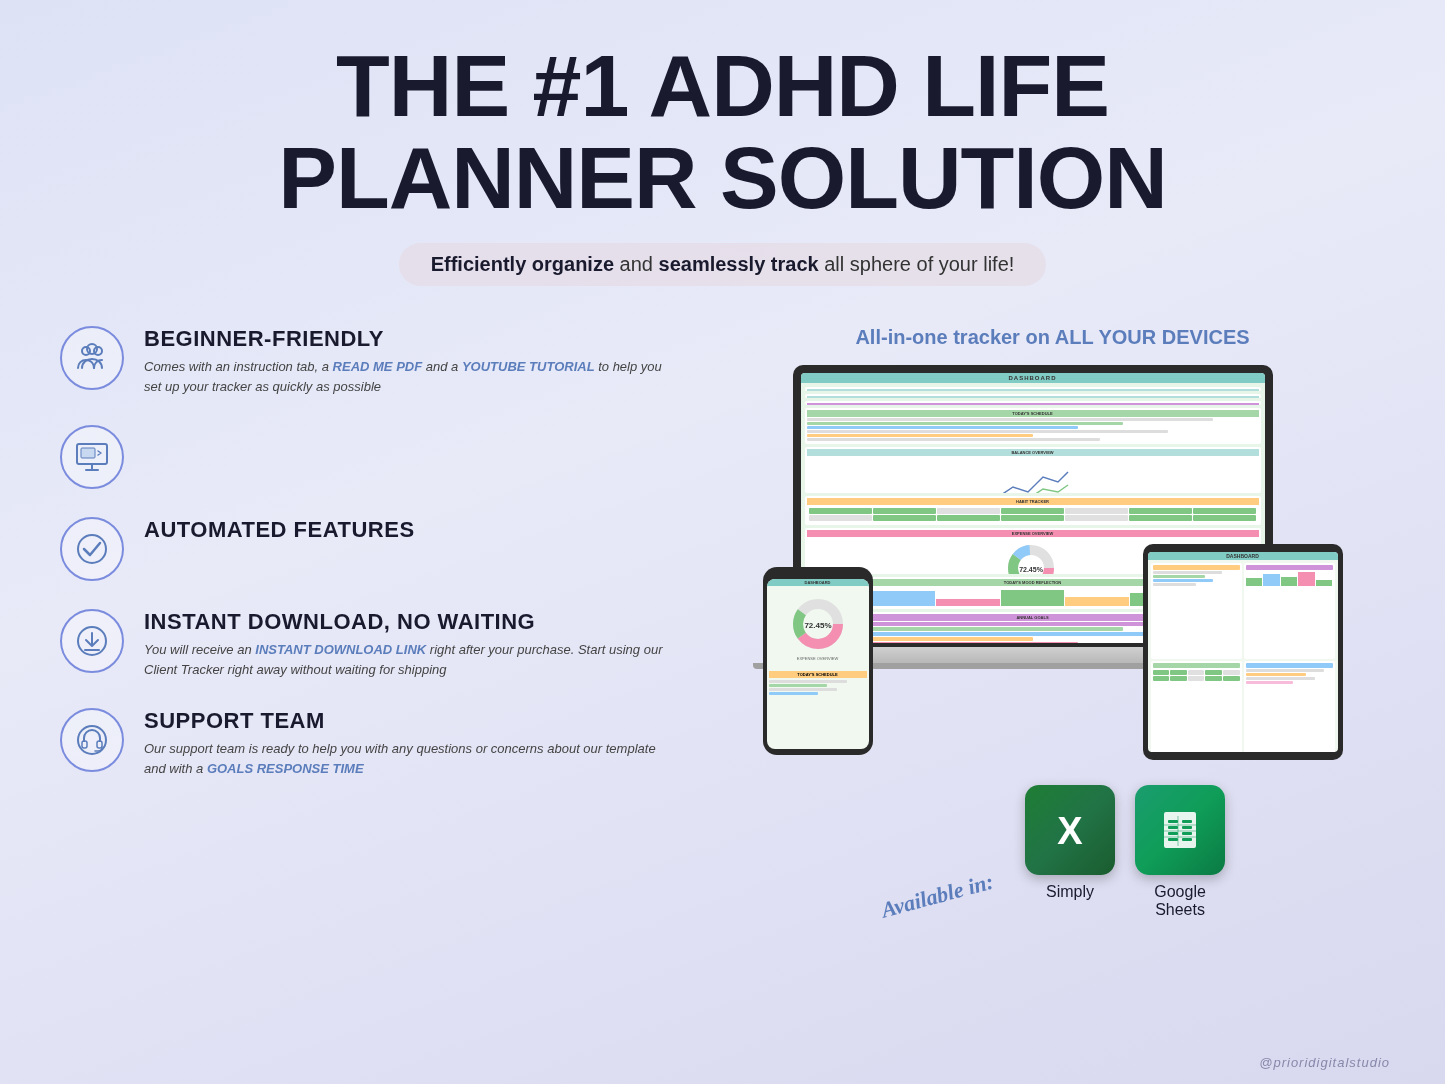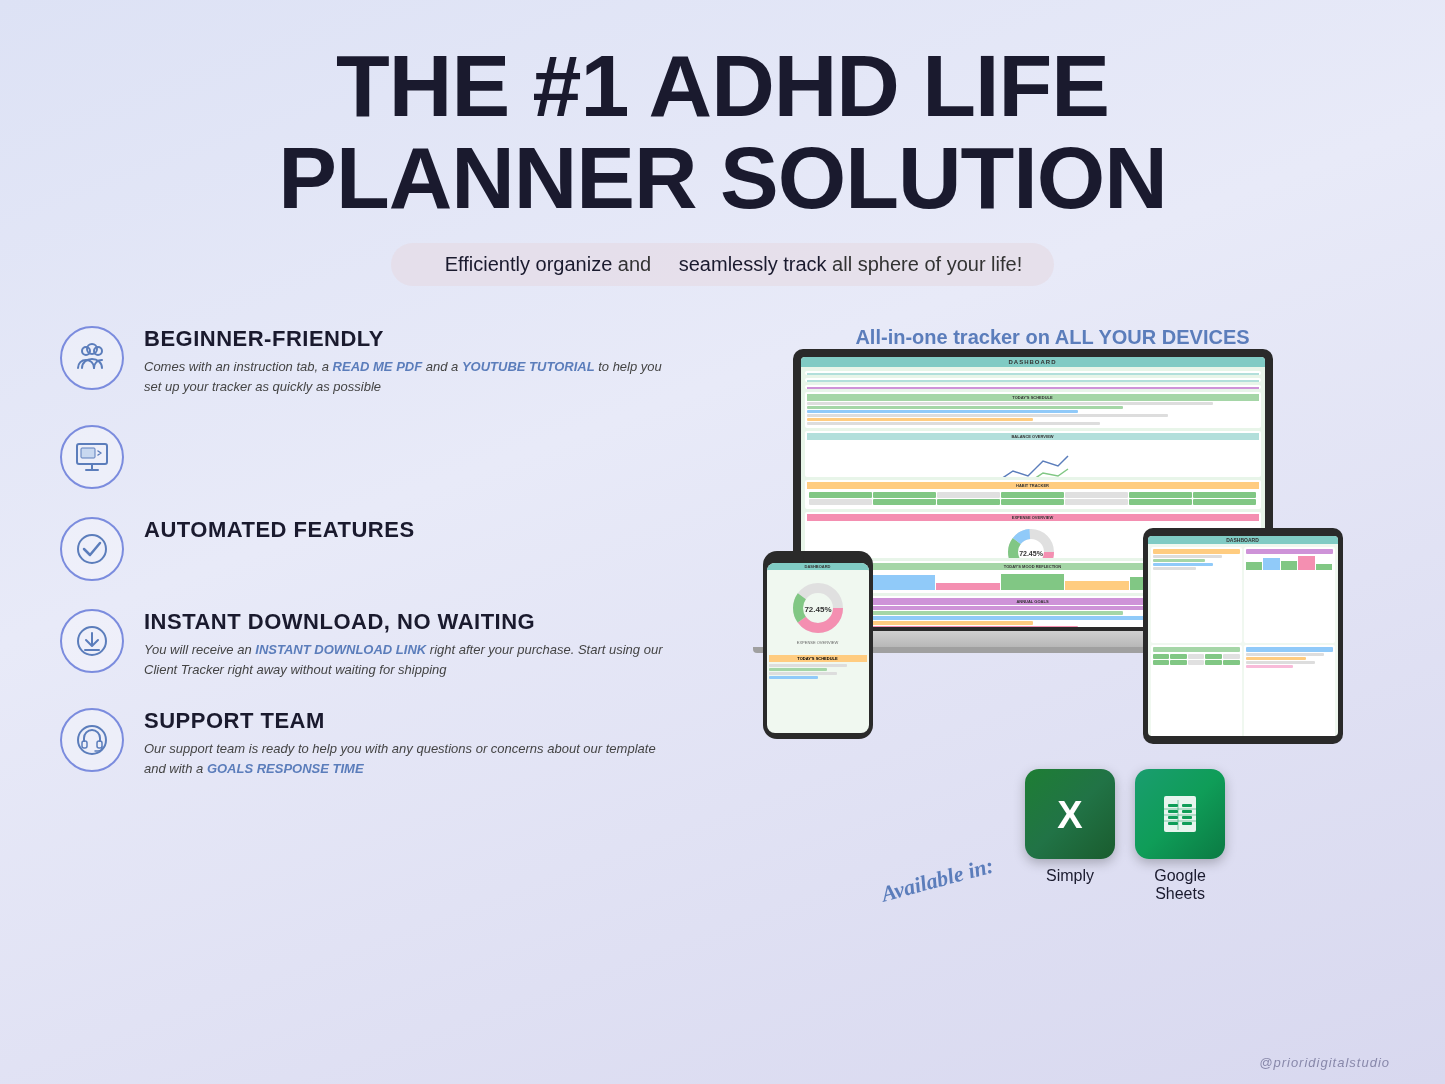--- a/index.html
+++ b/index.html
@@ -40,23 +40,22 @@
     }
     .subtitle-pill-inner {
       background: rgba(230, 220, 230, 0.7);
       border-radius: 50px;
       padding: 10px 32px;
       font-size: 20px;
       color: #333;
       font-weight: 400;
     }
     .subtitle-pill-inner strong {
-      font-weight: 400;
+      font-weight: 700;
       color: #1a1a2e;
-      margin-left: 22px;
     }
 
     
     .content-area {
       display: flex;
       gap: 40px;
       align-items: flex-start;
     }
 
     
@@ -126,20 +125,21 @@
       display: flex;
       flex-direction: column;
       align-items: center;
       padding-top: 0px;
     }
 
     .devices-header {
       font-size: 20px;
       color: #1a1a2e;
       font-weight: 500;
+      margin-bottom: 16px;
       text-align: center;
     }
 
     .devices-header span {
       color: #5b7dbb;
       font-weight: 700;
     }
 
     
     .devices-mockup {

